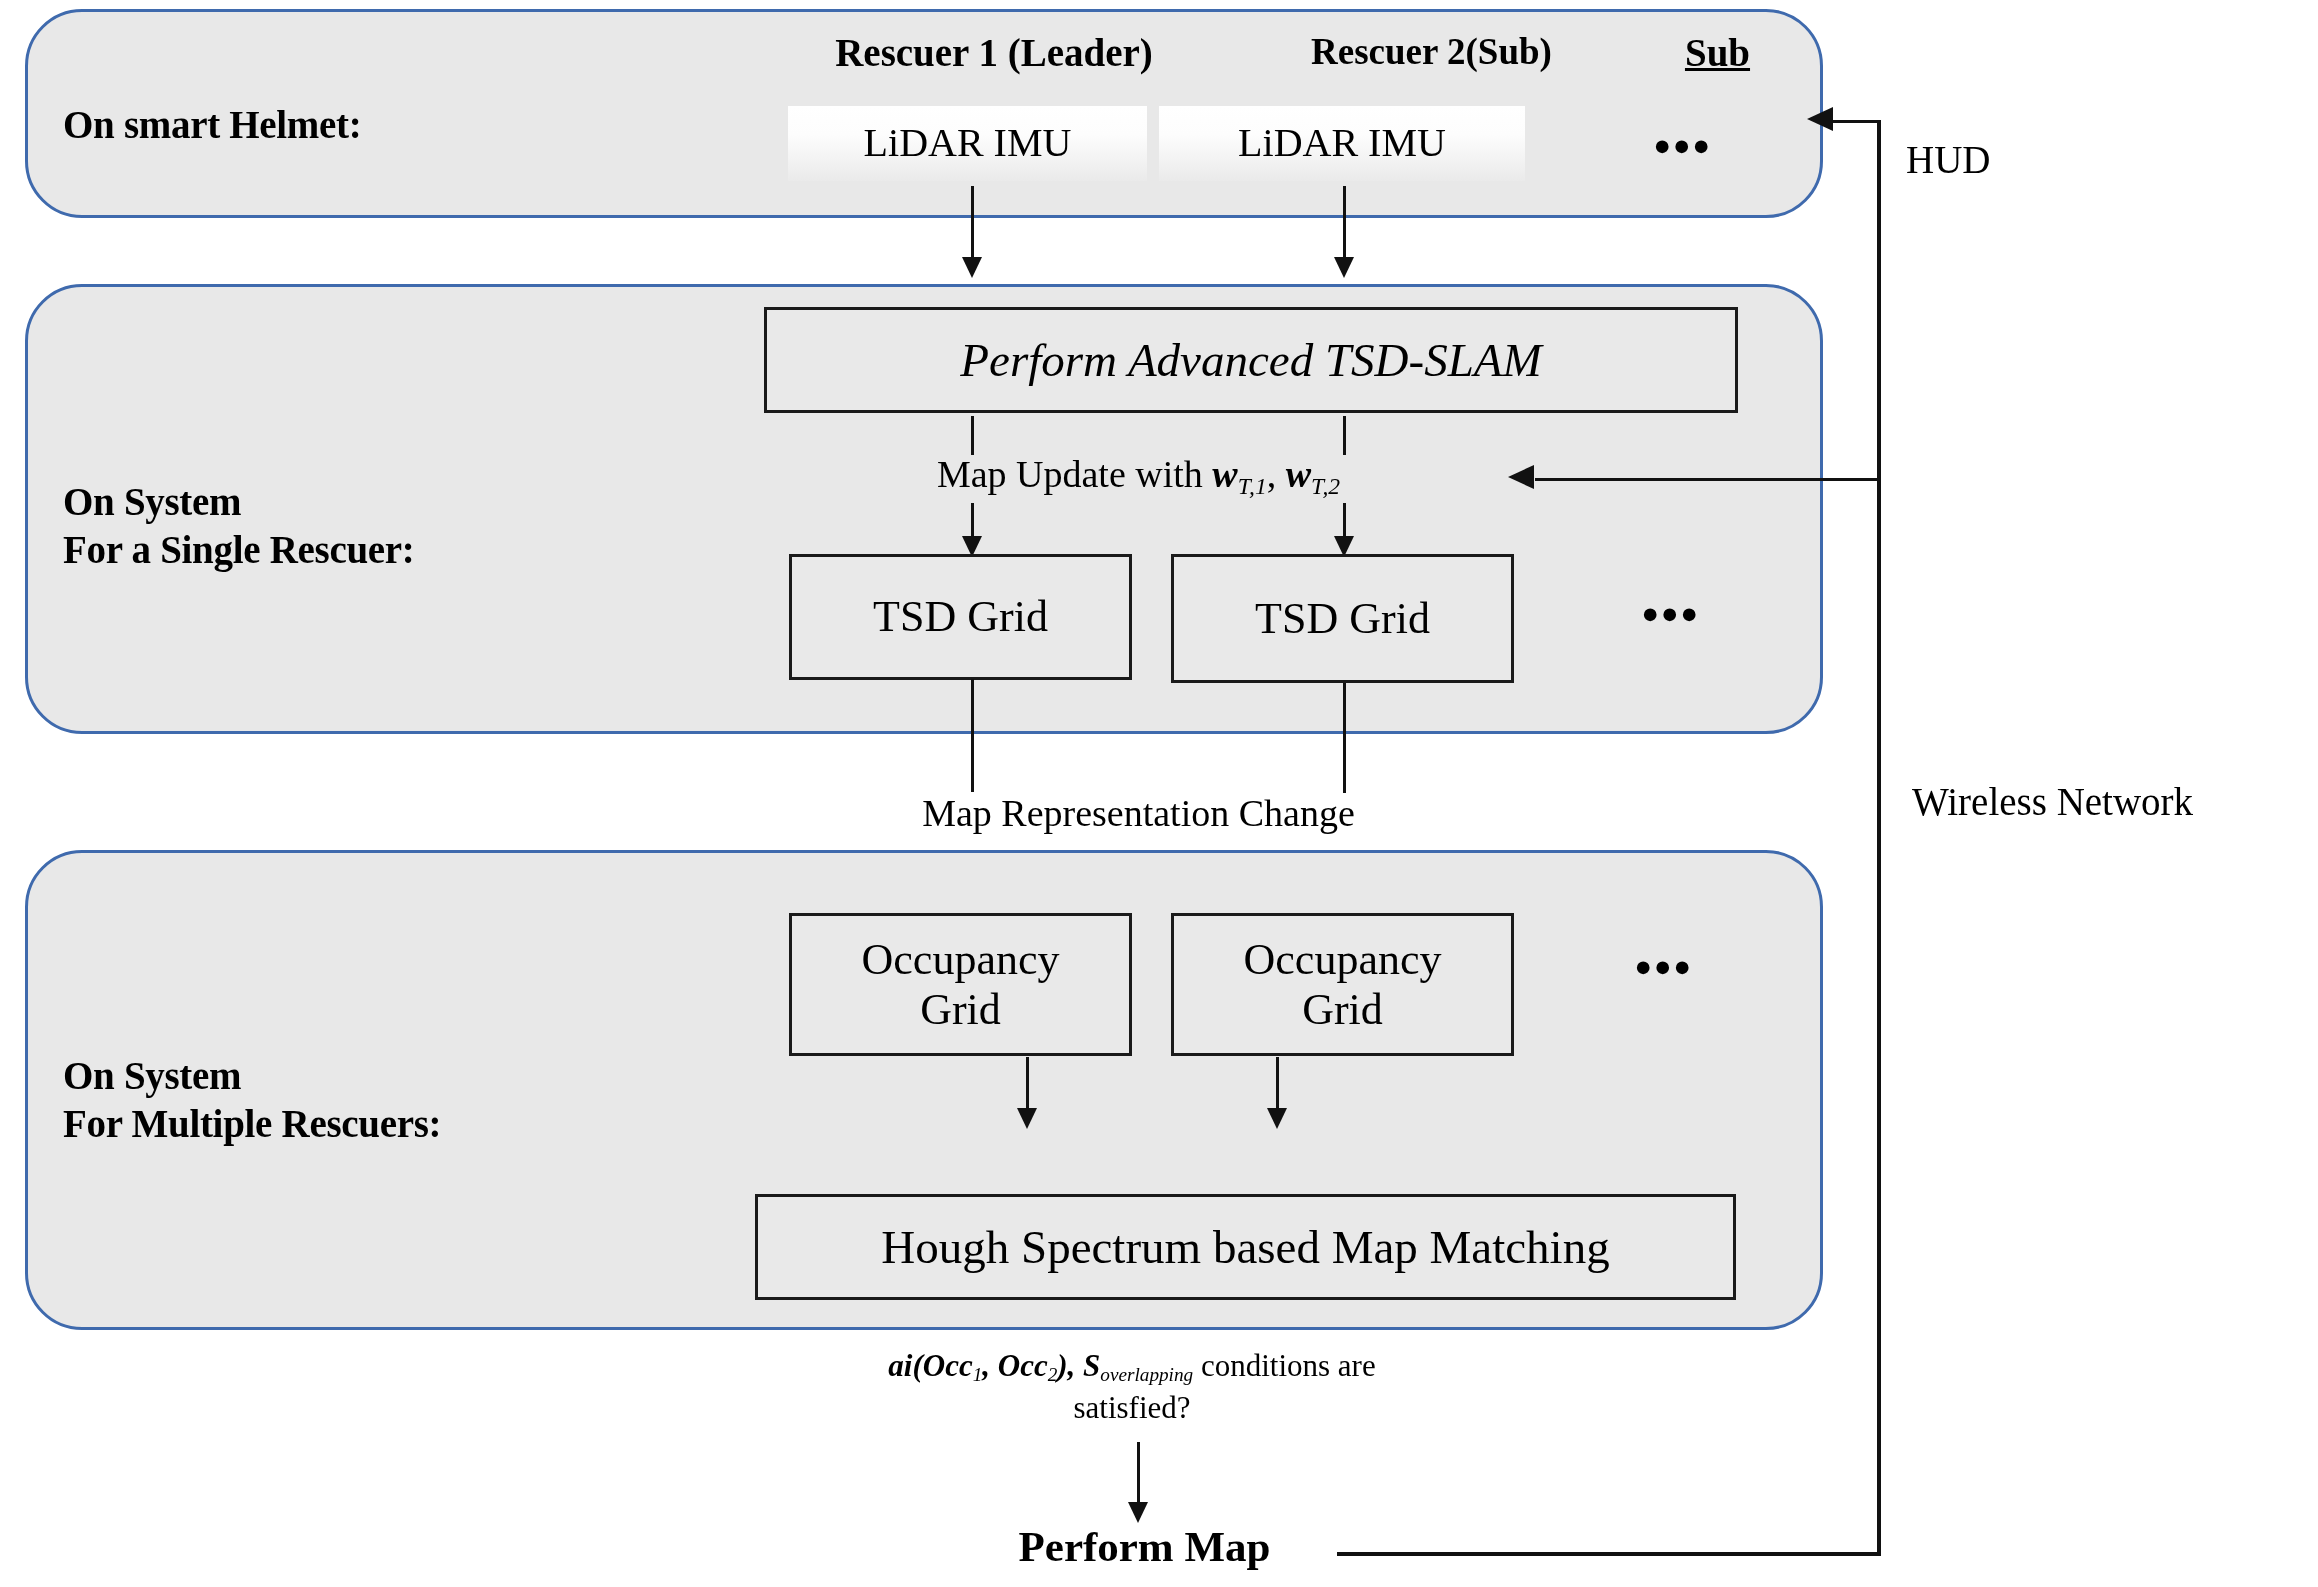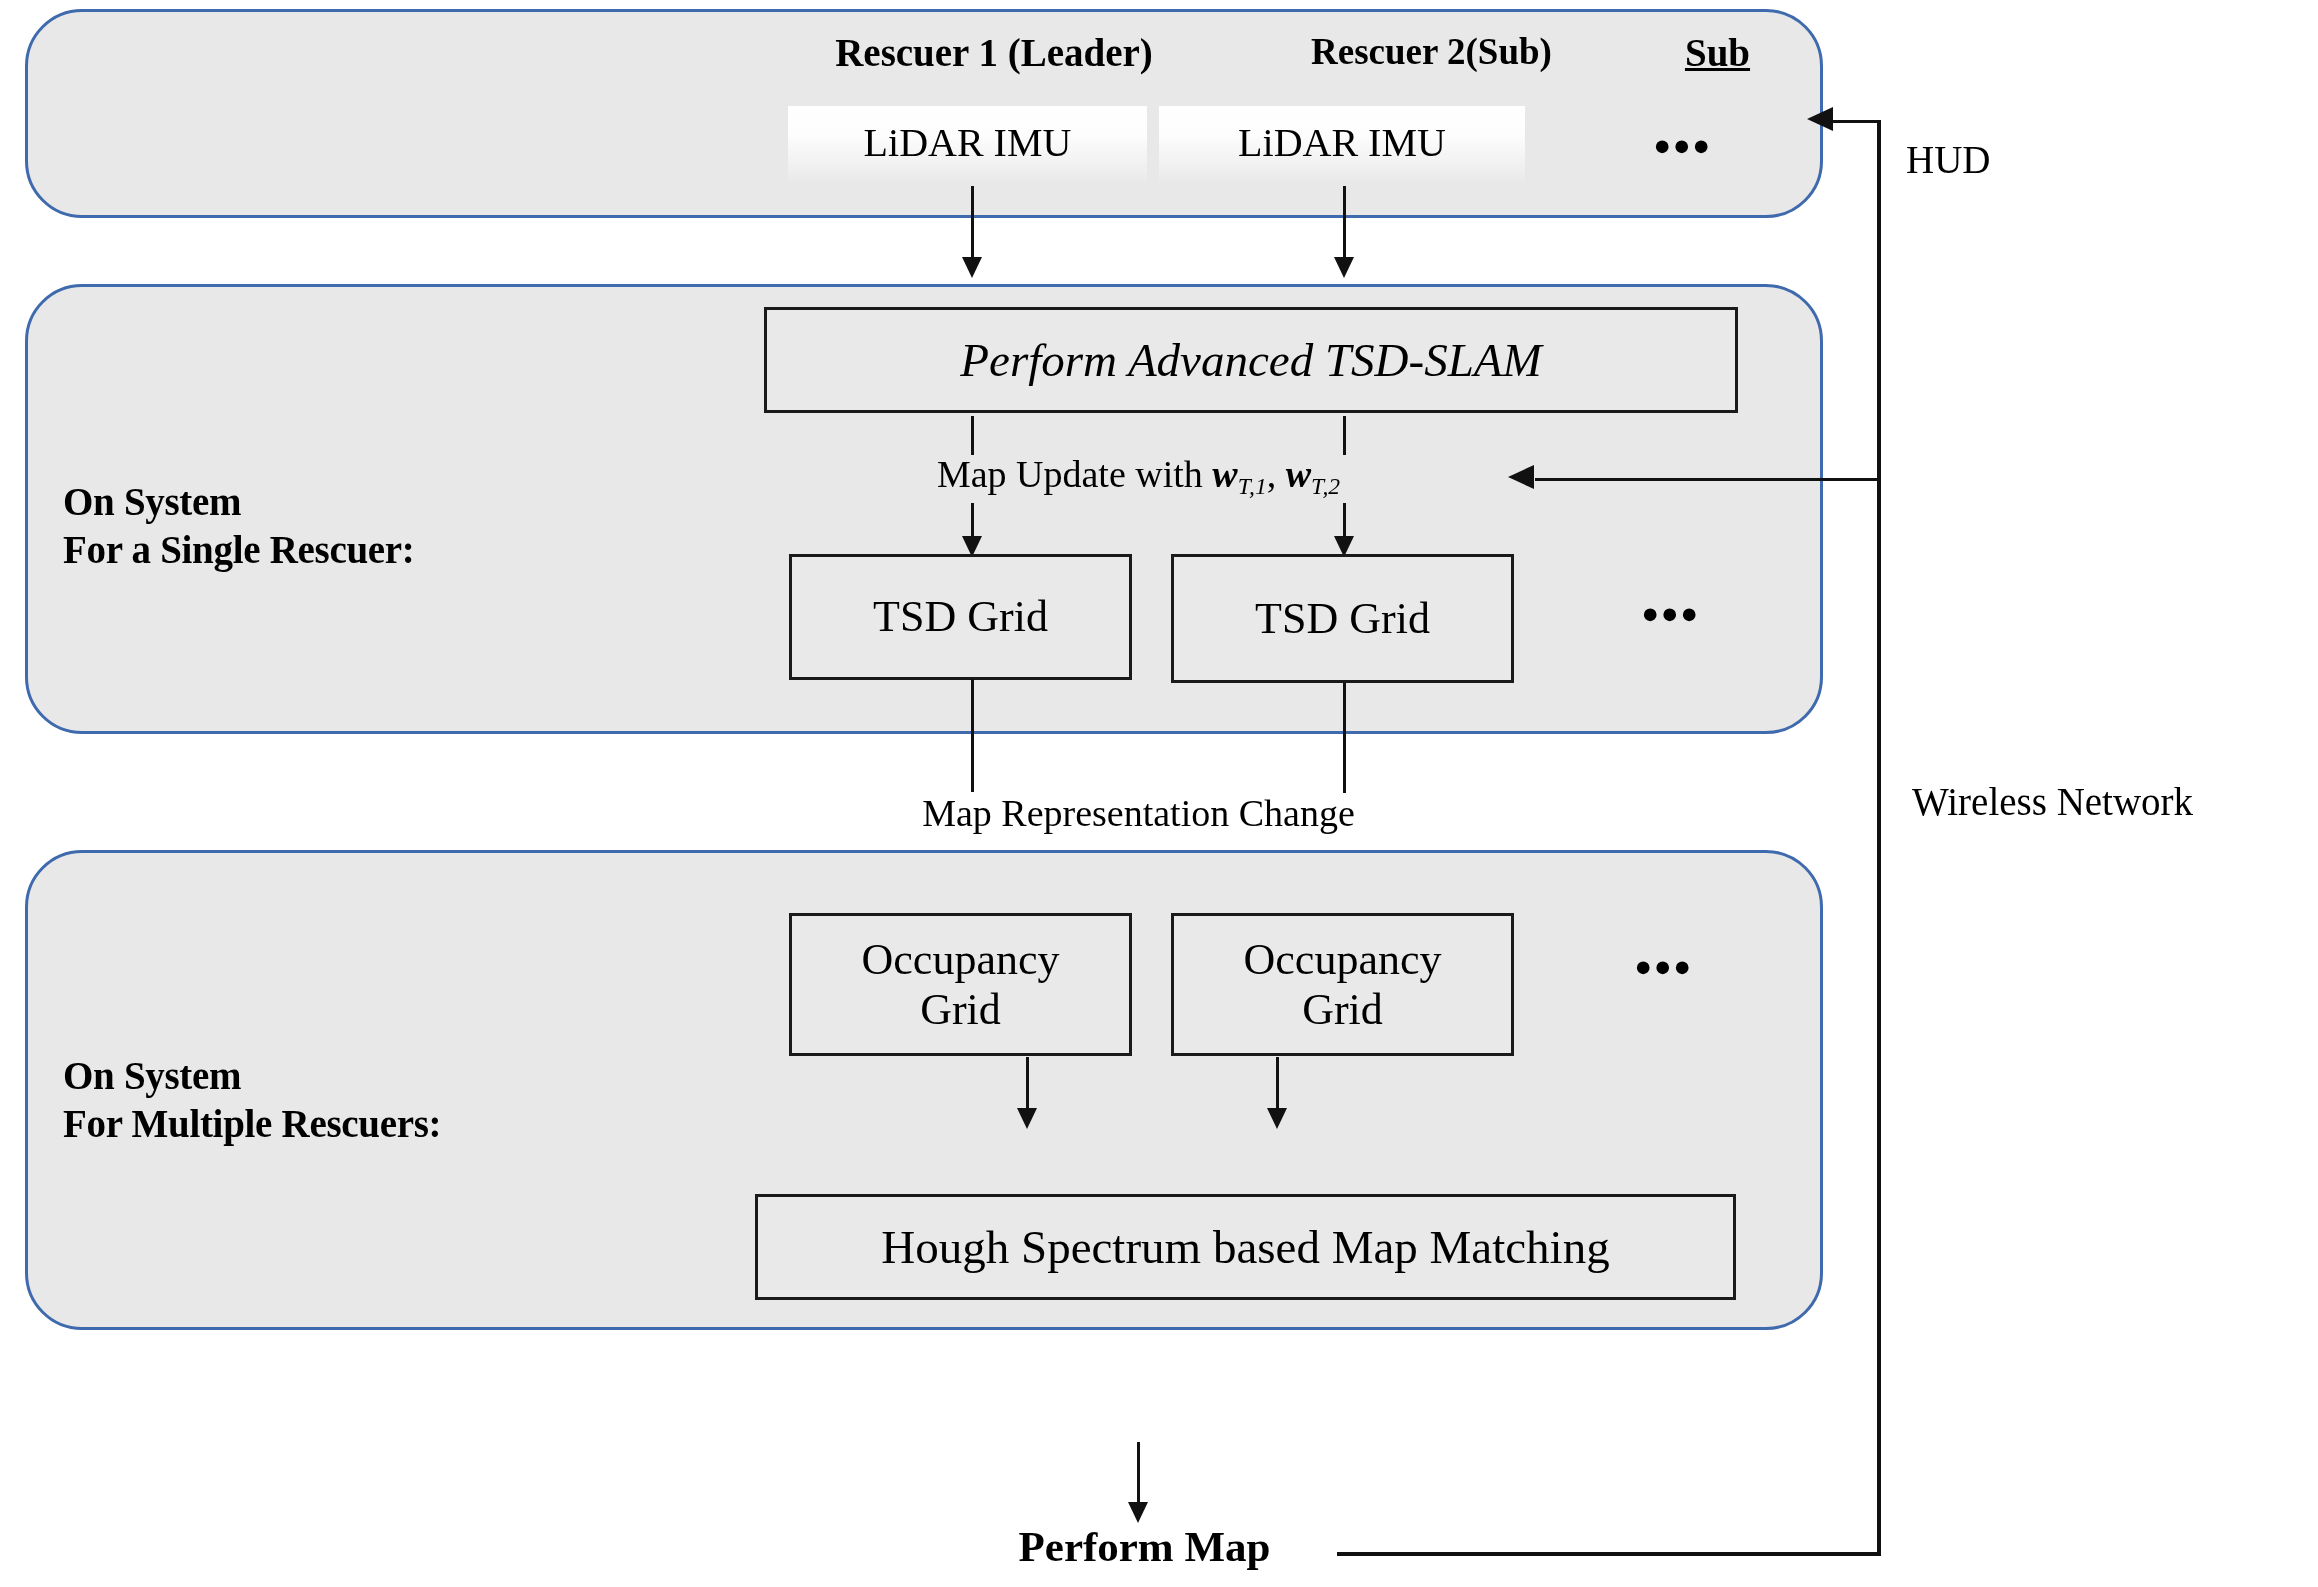--- a/index.html
+++ b/index.html
@@ -89,20 +89,21 @@
   
   .mi { font-style: italic; font-weight: bold; }
   sub { font-size: 0.62em; vertical-align: -0.28em; font-style: italic; }
 </style>
 </head>
 <body>
 
 <div id="root">
 
   <div class="panel" style="left:25px; top:8.8px; width:1798px; height:209px;"></div>
+  <div class="panel-label" style="left:63px; top:101px; width:566px;">On smart Helmet:</div>
 
   <div class="ftext bold" style="left:755px; top:30px; width:478px; font-size:39px;">Rescuer 1 (Leader)</div>
   <div class="ftext bold" style="left:1227px; top:30px; width:409px; font-size:37px;">Rescuer 2(Sub)</div>
   <div class="ftext bold" style="left:1617px; top:30px; width:201px; font-size:39px;text-decoration:underline;">Sub</div>
 
   <div class="box sensor" style="left:788px; top:106px; width:359px; height:75px; font-size:40px;">LiDAR  IMU</div>
   <div class="box sensor" style="left:1159px; top:106px; width:366px; height:75px; font-size:40px;">LiDAR  IMU</div>
 
   <div class="dots" style="left:1654px; top:123px;">•••</div>
 
@@ -162,20 +163,25 @@
 
   <div class="vline" style="left:1026px; top:1057px; height:60px;"></div>
   <div class="arrow-down" style="left:1017px; top:1108px;"></div>
 
   <div class="vline" style="left:1276px; top:1057px; height:60px;"></div>
   <div class="arrow-down" style="left:1267px; top:1108px;"></div>
 
 
   <div class="box" style="left:755px; top:1194px; width:981px; height:106px; font-size:47px;">Hough Spectrum based Map Matching</div>
 
+  <div class="ftext wrap" style="left:767px; top:1346px; width:730px; font-size:31px; text-align:center; line-height:1.32;">
+    <span class="mi">ai(</span><span class="mi">Occ</span><sub>1</sub><span class="mi">, </span><span class="mi">Occ</span><sub>2</sub><span class="mi">), </span><span class="mi">S</span><sub>overlapping</sub><span>  conditions are</span>
+    <br>
+    <span>satisfied?</span>
+  </div>
 
   <div class="vline" style="left:1137px; top:1442px; height:69px;"></div>
   <div class="arrow-down" style="left:1128px; top:1502px;"></div>
 
   <div class="ftext bold" style="left:956px; top:1521px; width:377px; font-size:43px; text-align:center;">Perform Map</div>
 
   <div class="hline thick" style="left:1337px; top:1552px; width:544px;"></div>
 
   <div class="vline thick" style="left:1877px; top:120px; height:1435px;"></div>
 

